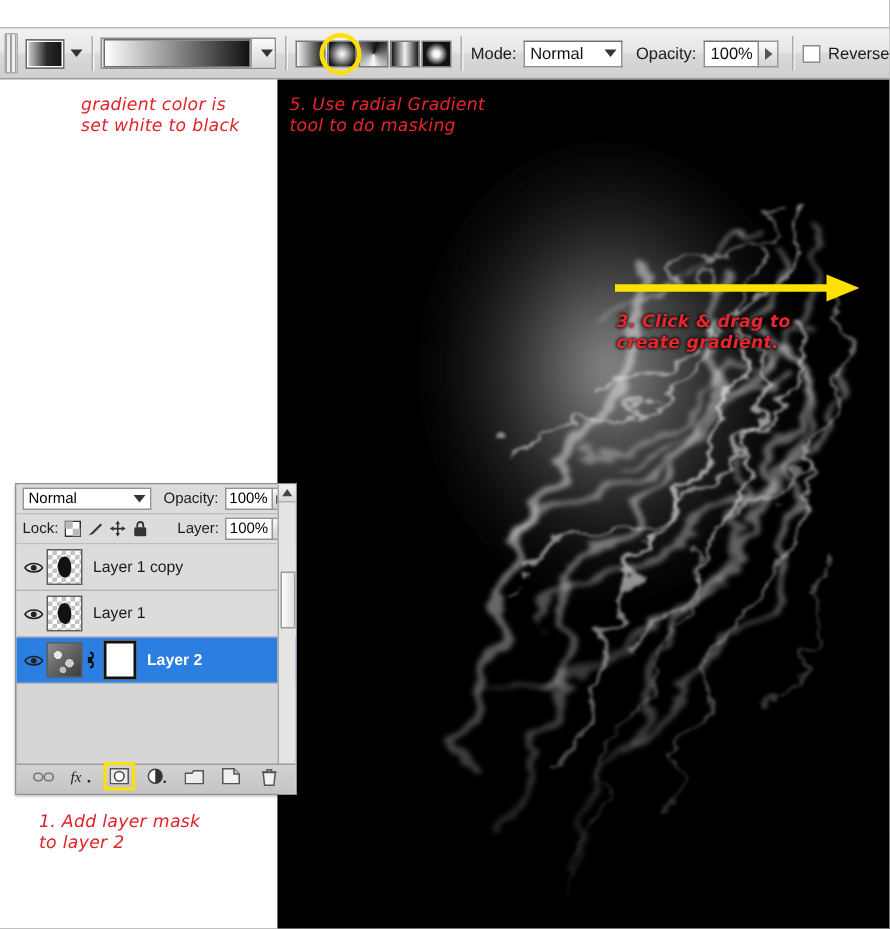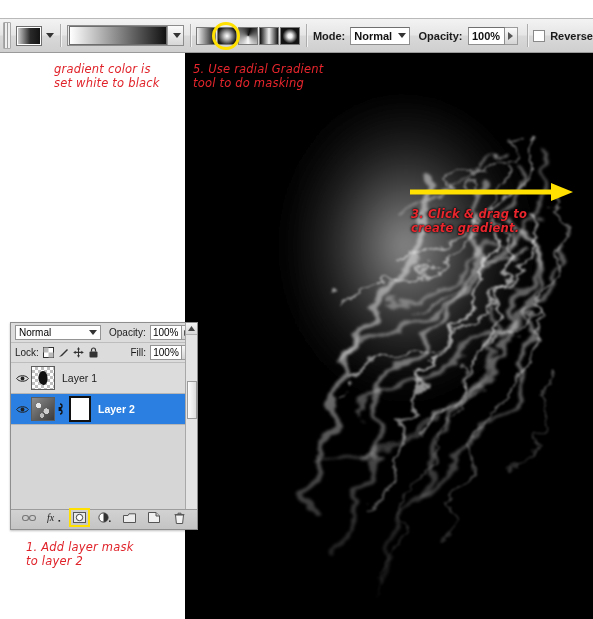--- a/index.html
+++ b/index.html
@@ -3,21 +3,21 @@
 <meta charset="utf-8">
 <style>
   html,body{margin:0;padding:0;background:#ffffff;}
   body{width:593px;height:619px;position:relative;overflow:hidden;
        font-family:"Liberation Sans",sans-serif;-webkit-font-smoothing:none;}
 
   
   #options-bar{position:absolute;left:0;top:18px;width:593px;height:33px;
     background:linear-gradient(180deg,#f3f3f3 0%,#e6e6e6 48%,#d9d9d9 52%,#cfcfcf 100%);
     border-top:1px solid #b9b9b9;border-bottom:1px solid #9a9a9a;
-    display:flex;align-items:center;z-index:5;font-weight:bold;}
+    display:flex;align-items:center;z-index:5;}
   .grip{width:9px;height:25px;margin-left:3px;margin-right:5px;
     background:repeating-linear-gradient(90deg,#9e9e9e 0 1px,#efefef 1px 3px);
     border:1px solid #aaa;border-radius:1px;}
   .sep{width:1px;height:23px;background:#adadad;box-shadow:1px 0 0 #f2f2f2;margin:0 6px;}
 
   .preset-swatch{width:26px;height:20px;border:1px solid #6f6f6f;
     background:linear-gradient(90deg,#d8d8d8,#2a2a2a 55%,#111);box-sizing:border-box;
     box-shadow:inset 0 0 0 1px #fff;}
   .tri{width:0;height:0;border-left:4px solid transparent;border-right:4px solid transparent;
     border-top:5px solid #333;margin-left:4px;}
@@ -289,33 +289,45 @@
       <path d="M1 10 L3 8 L9 2 L10 3 L4 9 Z" fill="#333"></path>
       </svg>
     <svg width="11" height="11" viewBox="0 0 11 11">
       <path d="M5.5 0 L7 2.5 H6 V4.8 H8.3 V3.8 L10.8 5.4 L8.3 7 V6 H6 V8.3 H7 L5.5 10.8 L4 8.3 H5 V6 H2.7 V7 L0.2 5.4 L2.7 3.8 V4.8 H5 V2.5 H4 Z" fill="#333"></path>
       </svg>
     <svg width="11" height="11" viewBox="0 0 11 11">
       <rect x="1.5" y="4.5" width="8" height="6" rx="1" fill="#333"></rect>
       <path d="M3.5 4.5 V3 a2 2 0 0 1 4 0 V4.5" stroke="#333" stroke-width="1.2" fill="none"></path>
       </svg>
 
-    <span class="lbl" style="margin-left:auto;">Fill:</span>
+    <span class="lbl" style="margin-left:auto;">Layer:</span>
     <div style="display:flex;">
       <div class="mini-num">100%</div>
       <div class="mini-spin">
         <svg width="5" height="6" viewBox="0 0 5 6">
           <polygon points="0,0 5,3 0,6" fill="#555"></polygon>
           </svg>
       </div>
     </div>
   </div>
 
   <div id="layer-list">
 
+    <div class="layer-row">
+      <div class="eye">
+        <svg width="13" height="9" viewBox="0 0 13 9">
+          <path d="M0.6 4.5 C3 0.8 10 0.8 12.4 4.5 C10 8.2 3 8.2 0.6 4.5 Z" fill="none" stroke="#222" stroke-width="1"></path>
+          <circle cx="6.5" cy="4.5" r="1.9" fill="#222"></circle>
+          </svg>
+      </div>
+      <div class="thumb checker">
+          <div class="blob"></div>
+        </div>
+      <span class="layer-name">Layer 1 copy</span>
+    </div>
 
     <div class="layer-row">
       <div class="eye">
         <svg width="13" height="9" viewBox="0 0 13 9">
           <path d="M0.6 4.5 C3 0.8 10 0.8 12.4 4.5 C10 8.2 3 8.2 0.6 4.5 Z" fill="none" stroke="#222" stroke-width="1"></path>
           <circle cx="6.5" cy="4.5" r="1.9" fill="#222"></circle>
           </svg>
       </div>
       <div class="thumb checker">
           <div class="blob"></div>

